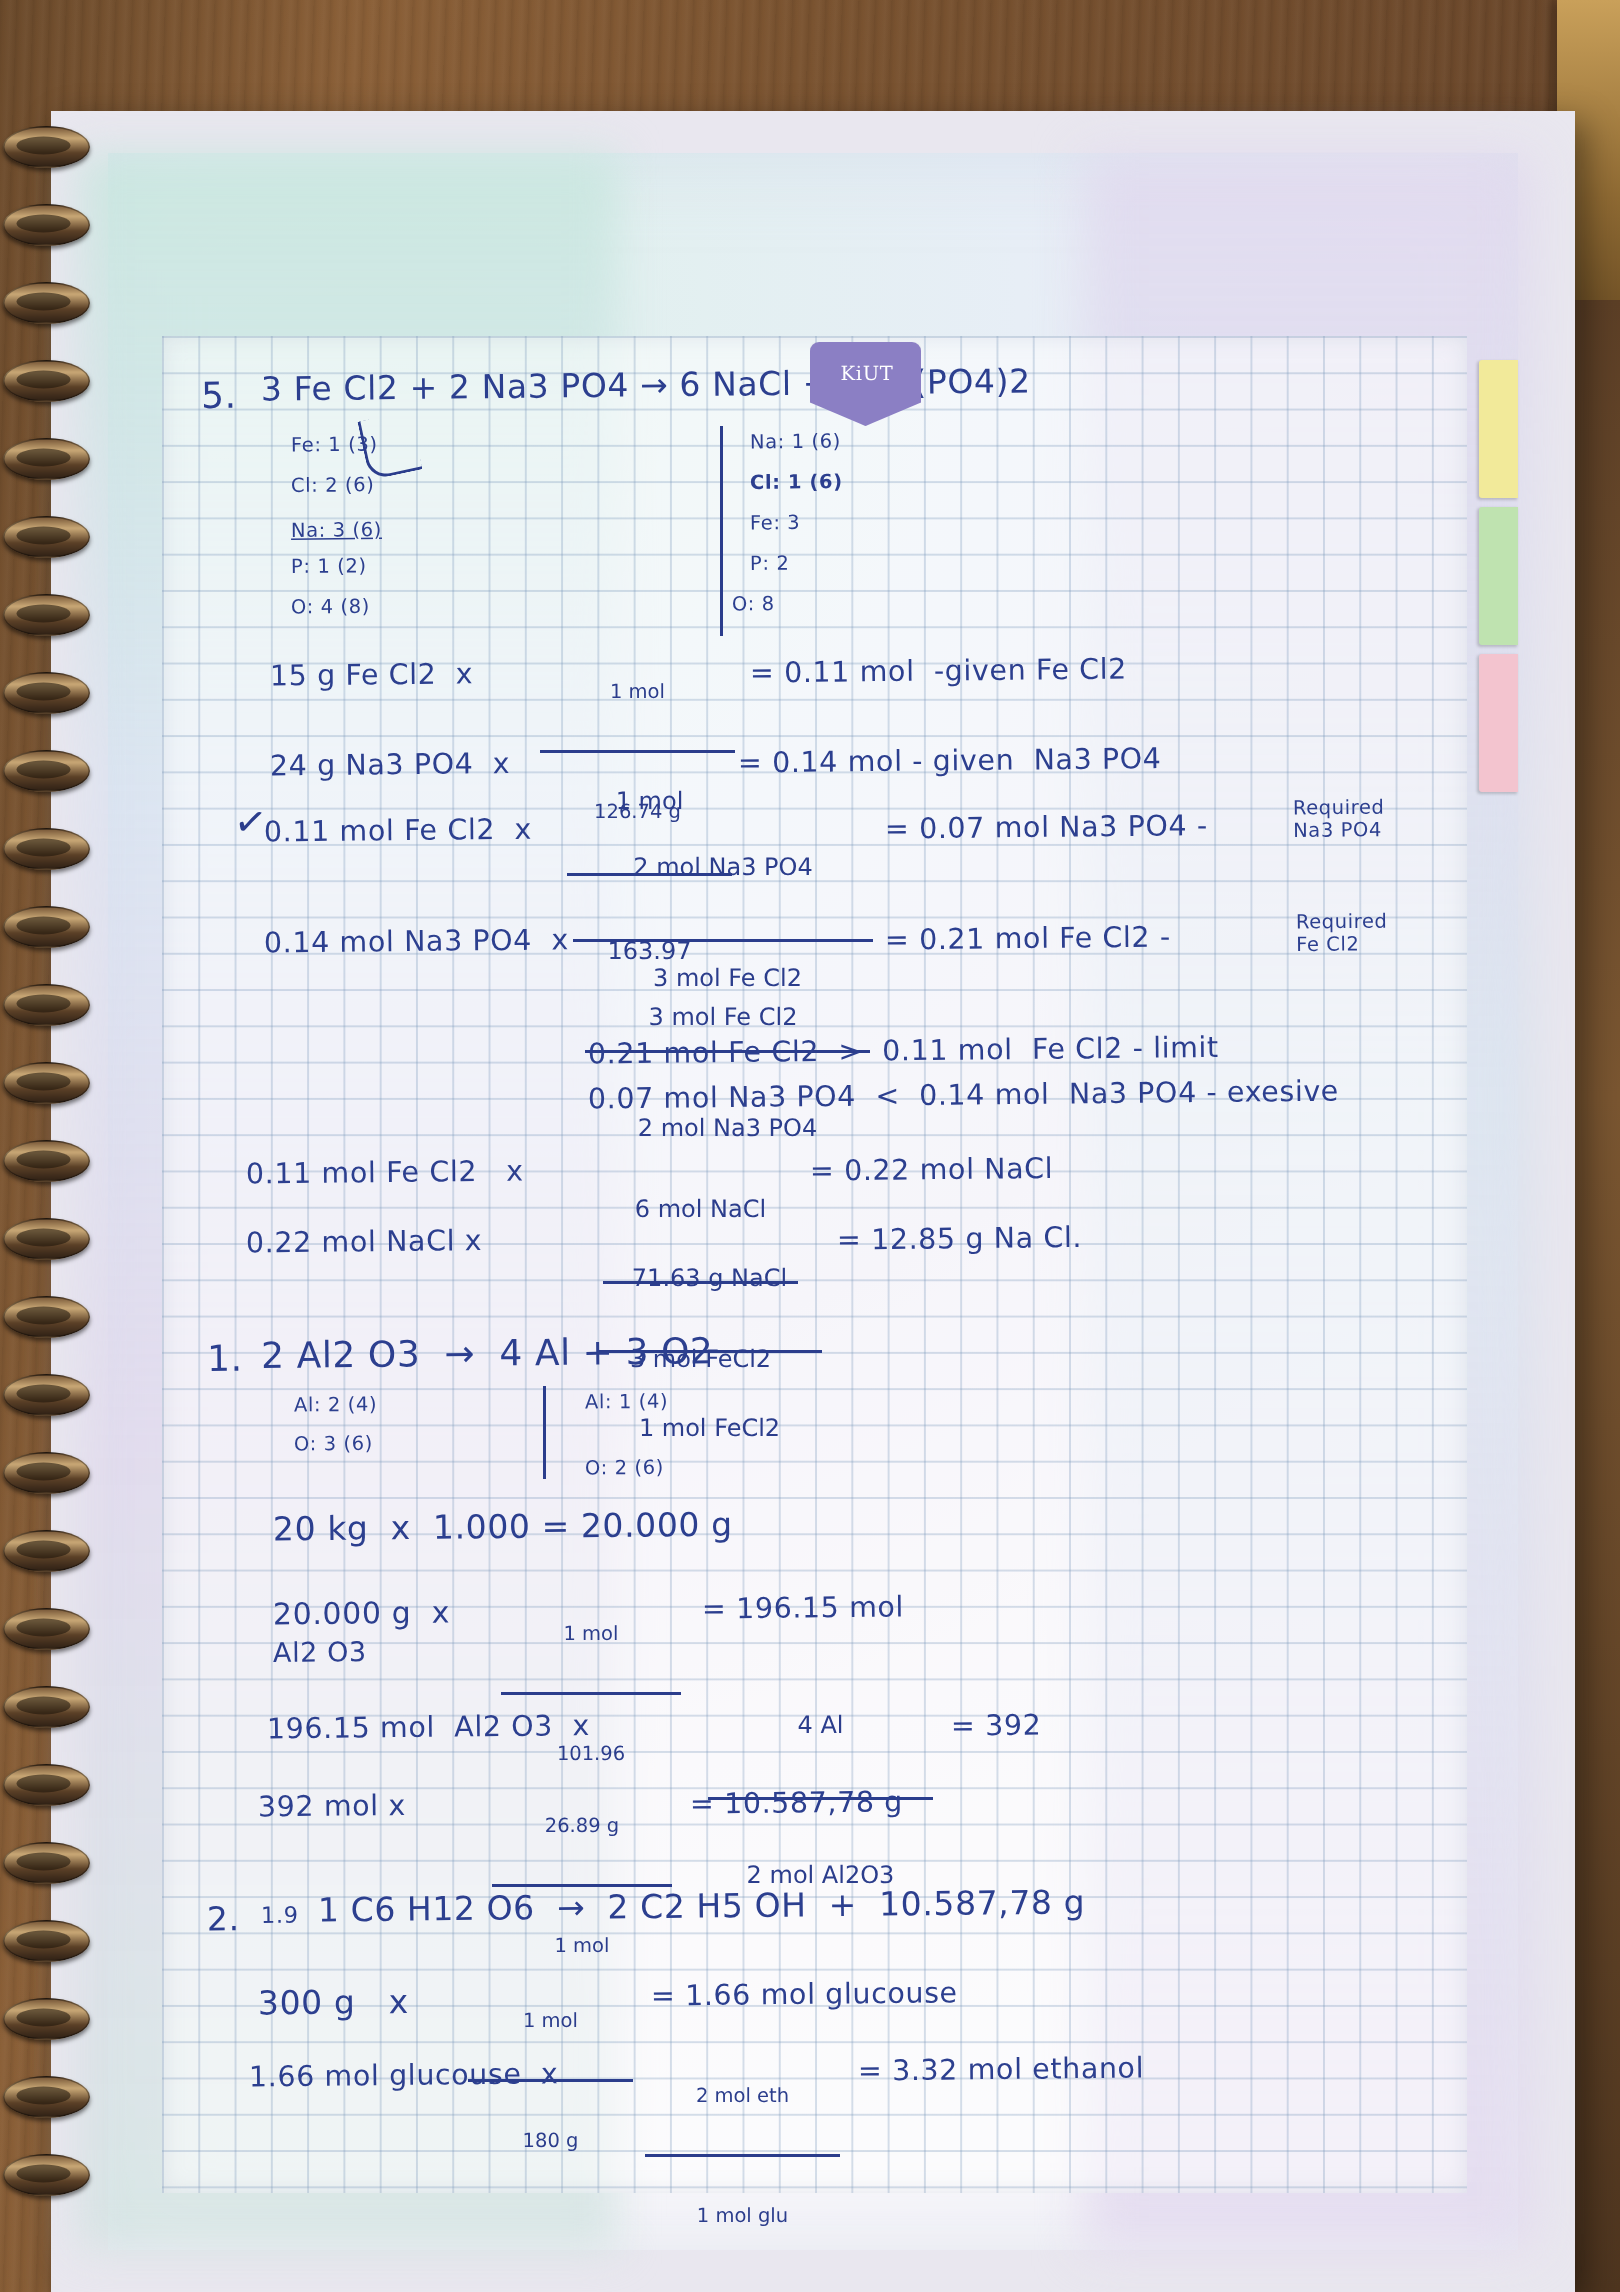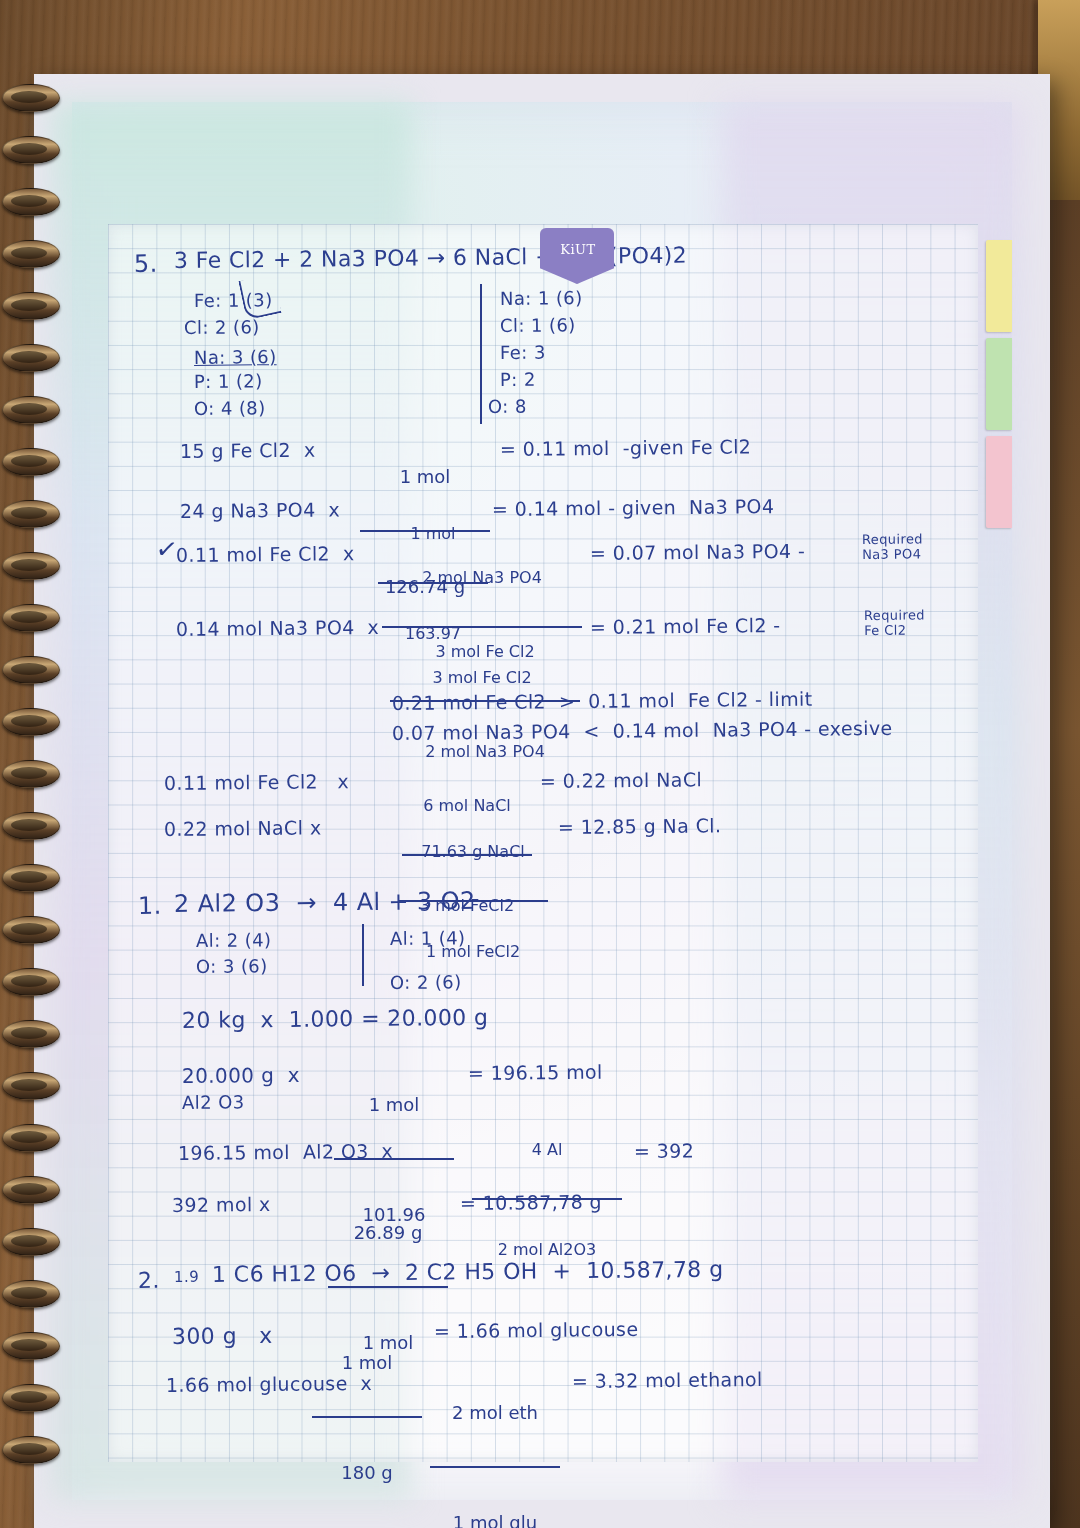--- a/index.html
+++ b/index.html
@@ -171,21 +171,21 @@
   .hw {
     position: absolute;
     color: #2c3f8f;
     font-family: "DejaVu Sans", sans-serif;
     white-space: pre;
     letter-spacing: .4px;
     transform-origin: left center;
   }
   .s15 { font-size: 15px; }
   .s16 { font-size: 16px; }
-  .s17 { font-size: 18px; }
+  .s17 { font-size: 13px; }
   .s18 { font-size: 18px; }
   .s19 { font-size: 19px; }
   .s20 { font-size: 20px; }
   .s22 { font-size: 22px; }
   .s24 { font-size: 24px; }
   .tiltB { transform: rotate(-0.6deg); }
 
   .frac {
     position: absolute;
     text-align: center;
@@ -237,30 +237,30 @@
     </div>
 
     <div class="tab yellow"></div>
     <div class="tab green"></div>
     <div class="tab pink"></div>
 
     <div class="hw s24 tiltB" style="left:62px; top:148px;">5.</div>
     <div class="hw s22 tiltB" style="left:102px; top:146px;">3 Fe Cl2 + 2 Na3 PO4 → 6 NaCl + Fe3 (PO4)2</div>
 
     <div class="hw s17 tiltB" style="left:122px; top:188px;">Fe: 1 (3)</div>
-    <div class="hw s17 tiltB" style="left:112px; top:215px;">Cl: 2 (6)</div>
+    <div class="hw s17 tiltB" style="left:122px; top:215px;">Cl: 2 (6)</div>
     <div class="hw s17 tiltB" style="left:122px; top:245px;text-decoration:underline;">Na: 3 (6)</div>
     <div class="hw s17 tiltB" style="left:122px; top:269px;">P: 1 (2)</div>
     <div class="hw s17 tiltB" style="left:122px; top:296px;">O: 4 (8)</div>
 
     <div class="vline" style="left:408px; top:182px; height:140px;"></div>
     <div class="arrowhook" style="left:170px; top:175px;"></div>
 
     <div class="hw s17 tiltB" style="left:428px; top:186px;">Na: 1 (6)</div>
-    <div class="hw s17 tiltB" style="left:428px; top:213px;">Cl: 1 (6)</div>
+    <div class="hw s17 tiltB" style="left:428px; top:213px;font-weight:bold;">Cl: 1 (6)</div>
     <div class="hw s17 tiltB" style="left:428px; top:240px;">Fe: 3</div>
     <div class="hw s17 tiltB" style="left:428px; top:267px;">P: 2</div>
     <div class="hw s17 tiltB" style="left:416px; top:294px;text-align:right;">O: 8</div>
 
     <div class="hw s19 tiltB" style="left:108px; top:338px;">15 g Fe Cl2  x</div>
     <div class="frac s17" style="left:288px; top:322px; width:130px;">
       <span class="num">1 mol</span>
       <span class="bar"></span>
       <span class="den">126.74 g</span>
     </div>

